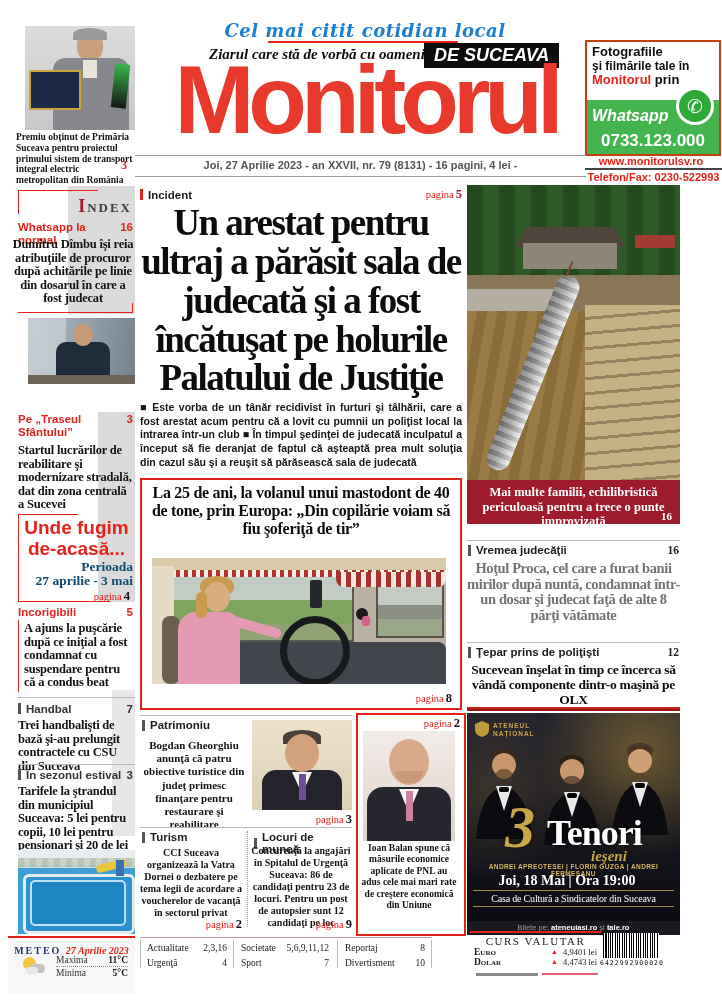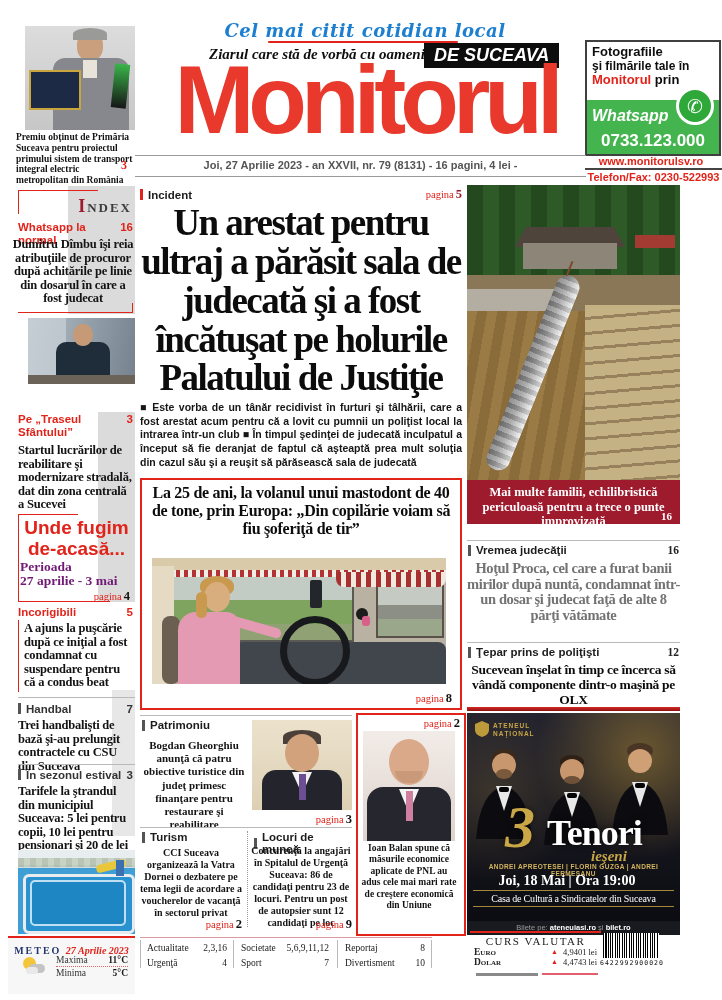--- a/index.html
+++ b/index.html
@@ -15,41 +15,41 @@
 
   
   .script{font:italic bold 18px "DejaVu Serif",serif;color:#1d7fd0;text-align:center;letter-spacing:.5px}
   .scriptline{position:absolute;background:#e2231a;height:2px;border-radius:2px}
   .serif-tag{font:italic bold 15px "Liberation Serif",serif;color:#0e0e0e;text-align:center}
   .badge{background:#0d0d0d;color:#fff;font:italic bold 18px "Liberation Sans",sans-serif;padding:2px 10px}
   .logo{font:bold 96px/0.92 "Liberation Sans",sans-serif;color:#e8392c;letter-spacing:-6px;text-align:center}
   .datebar{border-top:1px solid #9a9a9a;border-bottom:1px solid #9a9a9a;font:bold 11px/19px "Liberation Sans",sans-serif;color:#555;text-align:center}
   .cap{font:bold 9.5px/1.14 "Liberation Serif",serif;color:#141414}
   .cap-page{color:#e2231a;font:bold 12px "Liberation Serif",serif}
-  .wabox{border:2px solid #404040;background:#fff}
+  .wabox{border:2px solid #c2410c;background:#fff}
   .wa-t{padding:3px 5px 0;font:bold 13px/1.12 "Liberation Sans",sans-serif;color:#0d0d0d}
   .wa-brand{color:#e2231a}
   .wa-green{position:absolute;left:0;right:0;bottom:0;height:54px;background:#44b44e;color:#fff}
   .wa-app{position:absolute;left:5px;top:7px;font:italic bold 16px "Liberation Sans",sans-serif}
   .wa-icon{position:absolute;right:5px;top:-13px;width:32px;height:32px;border-radius:50%;background:#2fa83a;border:3px solid #fff;color:#fff;font:19px/32px "DejaVu Sans",sans-serif;text-align:center}
   .wa-phone{position:absolute;left:0;right:0;bottom:3px;text-align:center;font:bold 17px "Liberation Sans",sans-serif}
   .web,.pfax{font:bold 11px "Liberation Sans",sans-serif;color:#e2231a;text-align:center}
 
   
   .strip{position:absolute;background:#dbdbdb}
   .index-title{font:bold 13px "Liberation Serif",serif;letter-spacing:2px;color:#3c3c3c;text-align:right;text-transform:uppercase}
   .index-title::first-letter{color:#9e1b2e;font-size:18px}
   .ilabel{display:flex;justify-content:space-between;align-items:flex-start;font:bold 11.5px/1.1 "Liberation Sans",sans-serif;color:#e2231a}
   .ilabel.dk{color:#333}
   .ihead{font:bold 12.5px/1.08 "Liberation Serif",serif;color:#131313;letter-spacing:-.2px}
   .ihead.ctr{text-align:center}
   .kbar{display:inline-block;width:3px;height:11px;background:#e2231a;margin-right:5px;flex:none}
   .kbar.g{background:#555}
   .promo-t{font:bold 19px/1.12 "Liberation Sans",sans-serif;color:#e2231a;text-align:center}
-  .promo-s{font:bold 13.5px/1.1 "Liberation Serif",serif;color:#701a75;text-align:left}
+  .promo-s{font:bold 13.5px/1.1 "Liberation Serif",serif;color:#0c4a6e;text-align:right}
   .pagerow{text-align:right;font:10.5px "Liberation Serif",serif;color:#e2231a}
   .pagerow b{color:#111;font-size:12.5px;margin-left:2px}
 
   
   .meteo{background:#f7f7f7}
   .meteo-t{font:bold 10px "Liberation Serif",serif;color:#23356b;letter-spacing:2px}
   .meteo-d{font:italic bold 10px "Liberation Serif",serif;color:#e2231a}
   .mrow{display:flex;font:9.5px "Liberation Serif",serif;color:#333;border-bottom:1px dotted #d66;padding:1px 0;width:72px}
   .mrow.last{border-bottom:none}
   .mrow b{margin-left:auto;color:#1a1a1a}
@@ -424,21 +424,21 @@
     <div class="ab ad-3" style="left:38px;top:84px">3</div>
     <div class="ab ad-tenori" style="left:80px;top:102px">Tenori</div>
     <div class="ab ad-ieseni" style="left:124px;top:136px">ieşeni</div>
     <div class="ab ad-names" style="left:0;top:150px;width:213px">ANDREI APREOTESEI | FLORIN GUZGA | ANDREI FERMEŞANU</div>
     <div class="ab ad-dt" style="left:0;top:160px;width:200px">Joi, 18 Mai | Ora 19:00</div>
     <div class="ab ad-venue" style="left:6px;top:177px;width:201px">Casa de Cultură a Sindicatelor din Suceava</div>
     <div class="ad-tickets">
       <span>Bilete pe:</span>
       <b>ateneuiasi.ro</b>
       <span>şi</span>
-      <b>bilet.ro</b>
+      <b>tale.ro</b>
     </div>
   </div>
 
   <div class="ab" style="left:470px;top:931px;width:131px">
     <i class="lnr" style="left:0;top:0;width:131px;height:2px;position:absolute"></i>
     <div class="curs-title" style="margin-top:4px">CURS VALUTAR</div>
     <div class="curs-row">
       <span>Euro</span>
       <span class="arrow">▲</span>
       <span class="cv">4,9401 lei</span>

